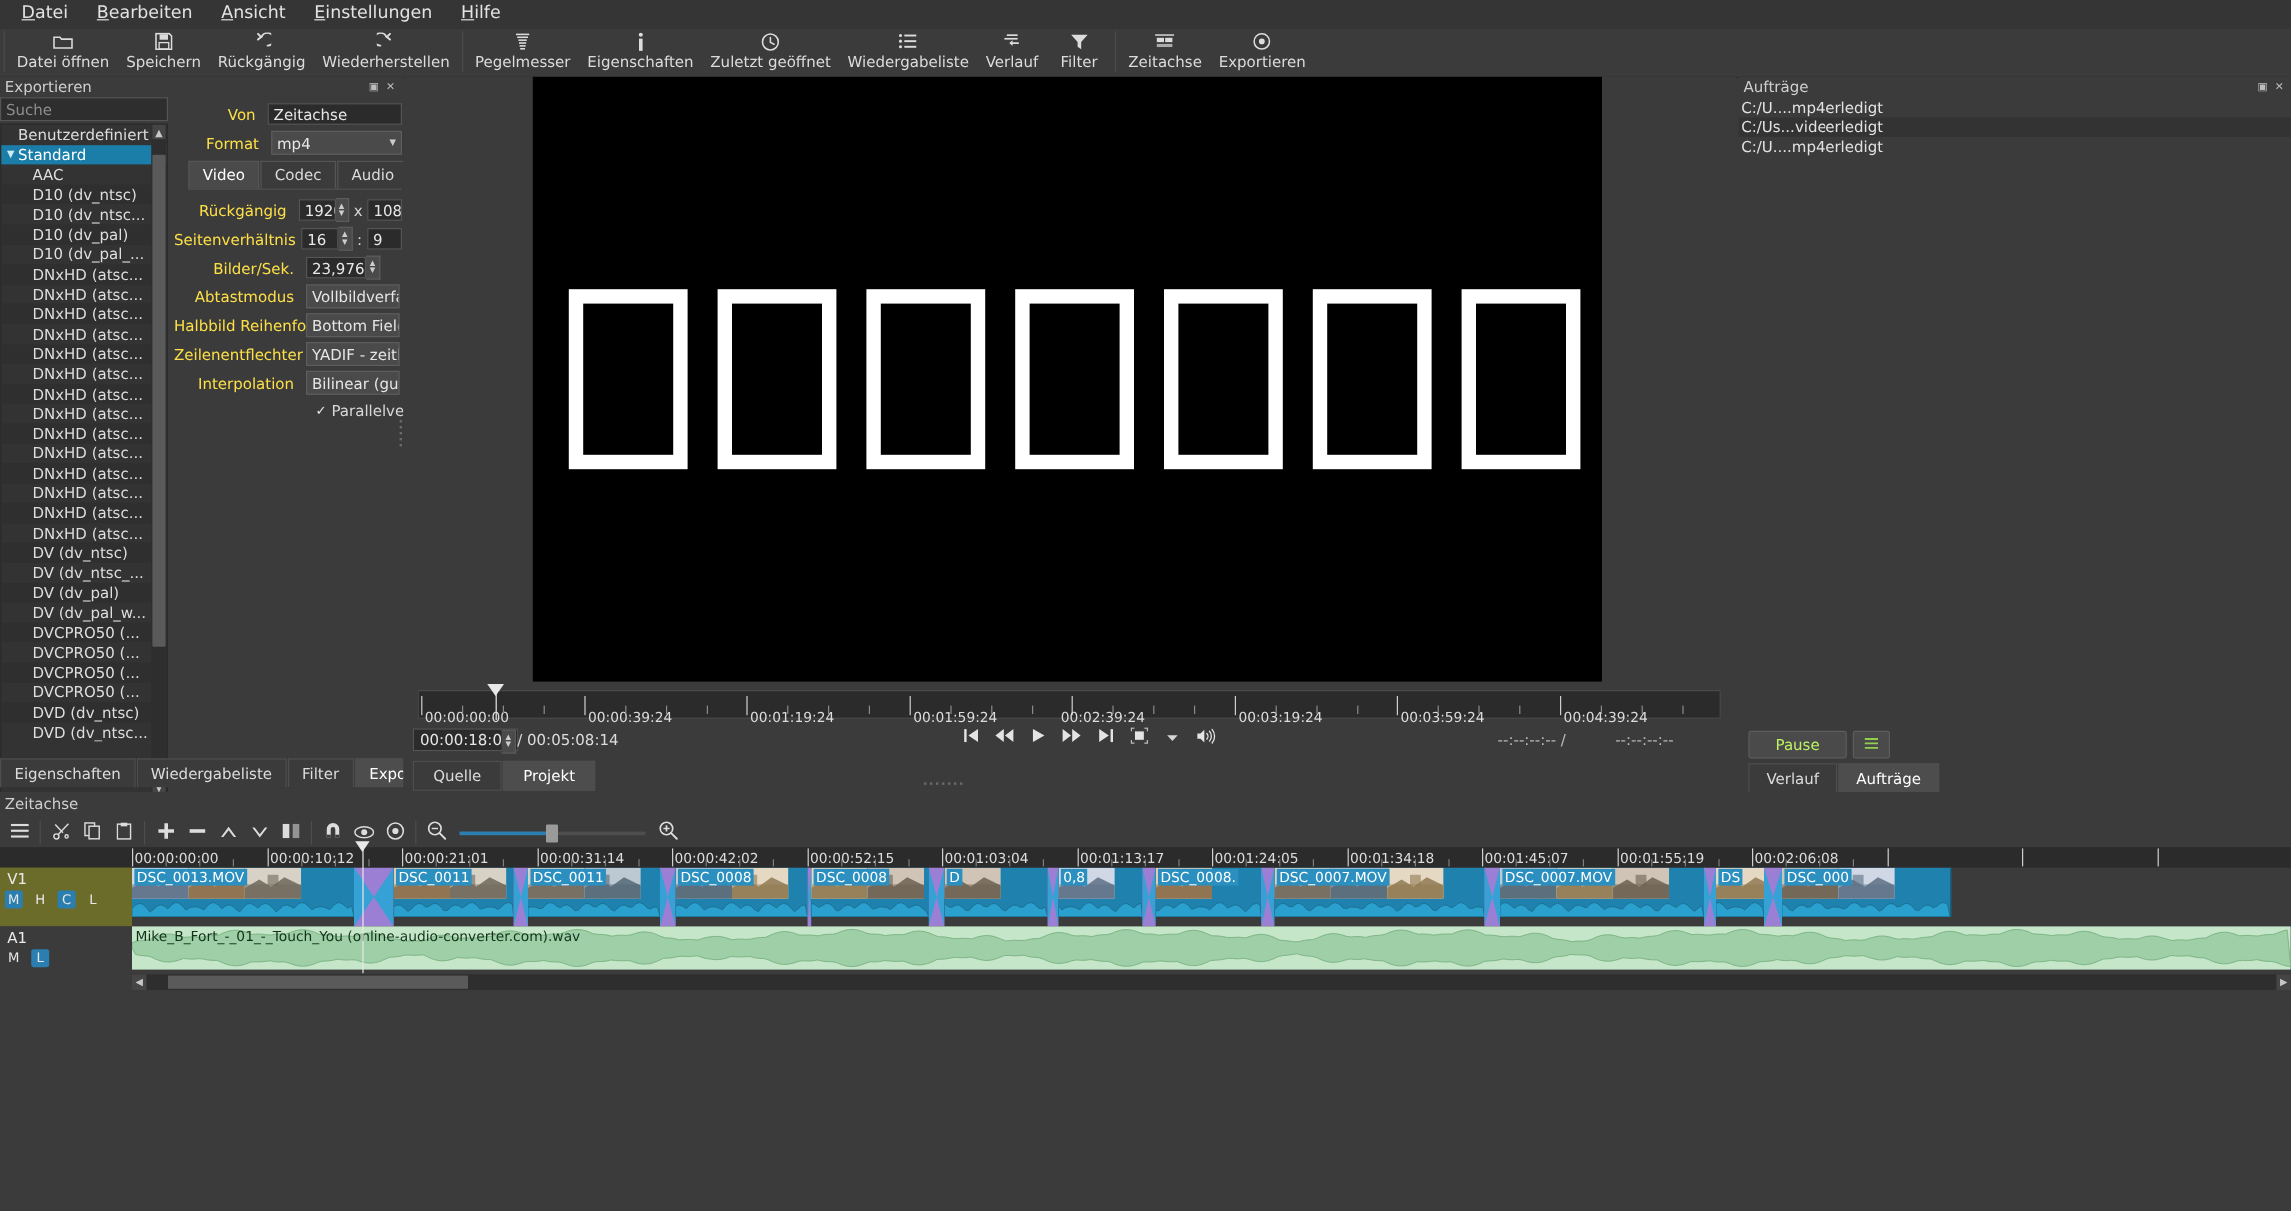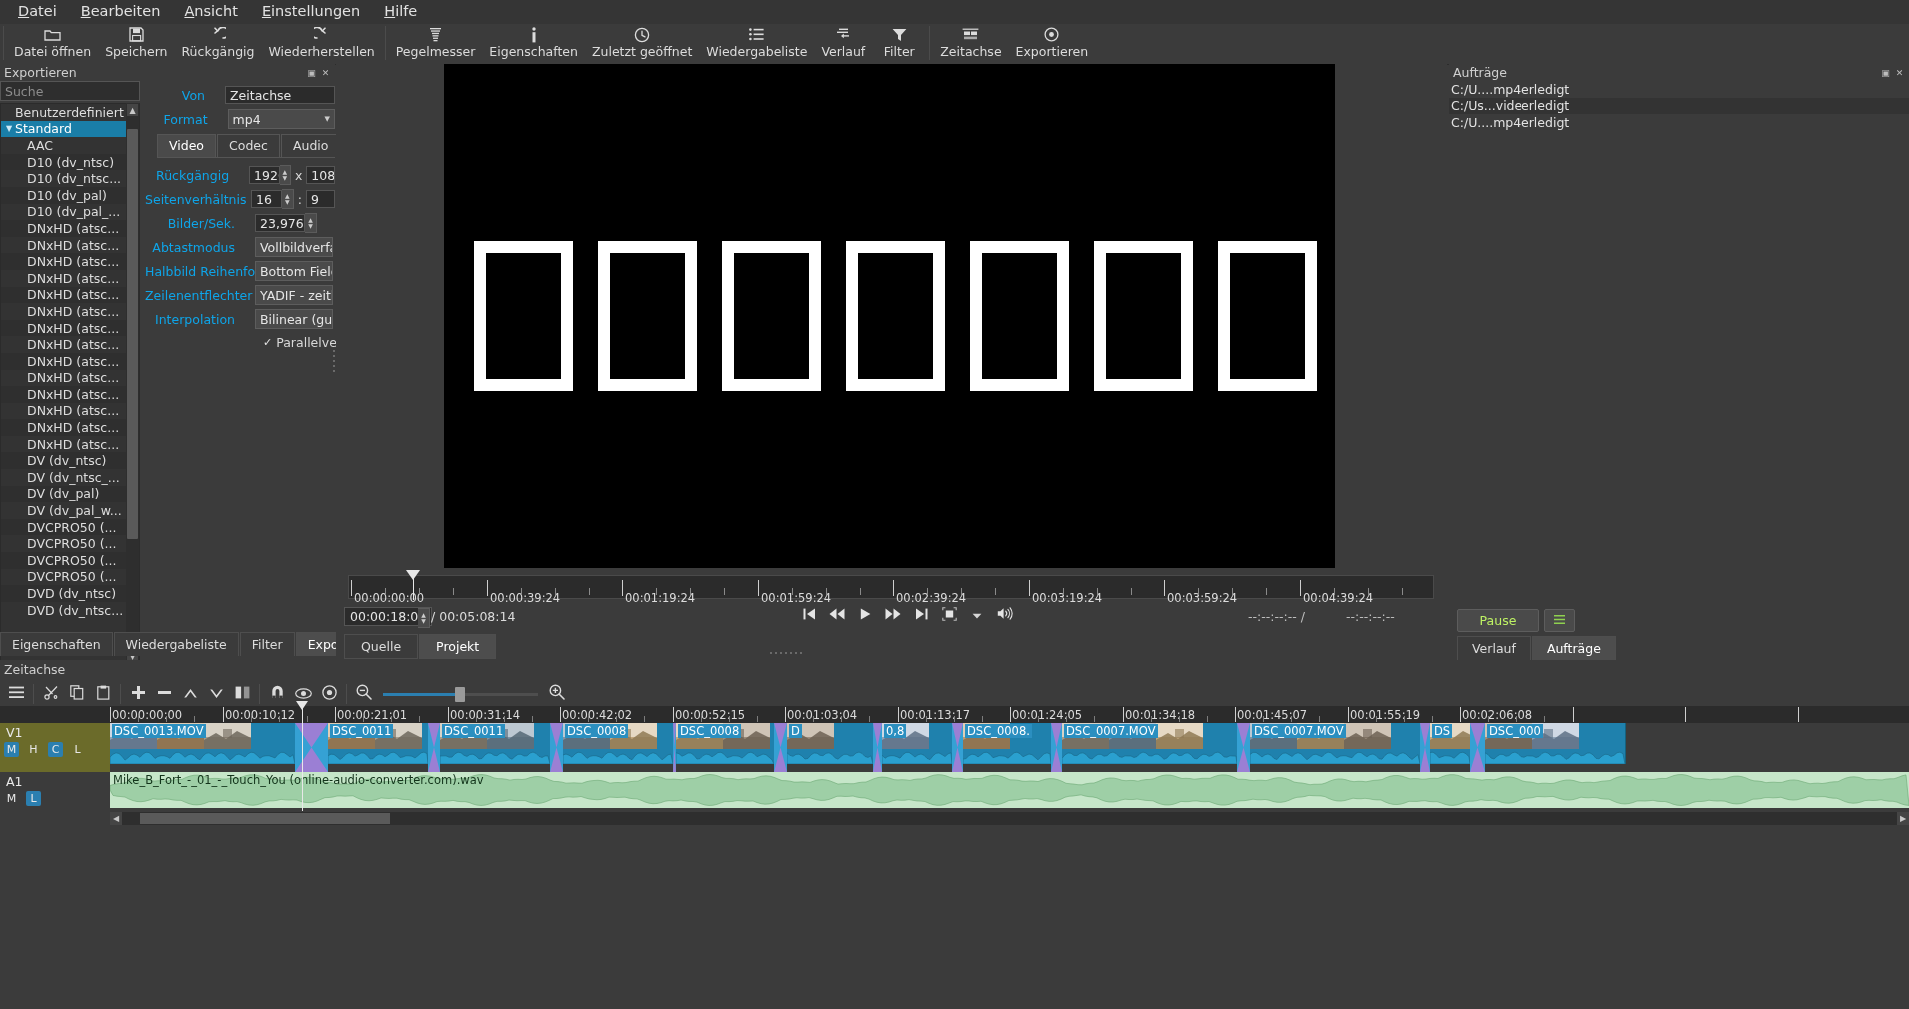--- a/index.html
+++ b/index.html
@@ -50,21 +50,21 @@
          display:flex;align-items:center;justify-content:center;color:#dcdcdc;font-size:14px;line-height:1;}
 
   .scrollv{position:absolute;left:126px;top:39px;width:13px;height:560px;background:#2e2e2e;}
   .scrollv .thumb{position:absolute;left:1px;top:26px;width:11px;height:410px;background:#5a5a5a;border-radius:1px;}
   .scrollv .ar{position:absolute;left:1px;width:11px;height:12px;color:#c8c8c8;font-size:8px;
                display:flex;align-items:center;justify-content:center;background:#454545;}
 
   
   .exform{position:absolute;left:145px;top:20px;width:190px;height:575px;}
   .frow{display:flex;align-items:center;height:22px;margin-bottom:2px;}
-  .flabel{width:110px;text-align:right;padding-right:20px;font-size:12.5px;color:#0ea5e9;white-space:nowrap;overflow:hidden;box-sizing:border-box;}
+  .flabel{width:110px;text-align:right;padding-right:10px;font-size:12.5px;color:#fde047;white-space:nowrap;overflow:hidden;box-sizing:border-box;}
   .fval{height:18px;background:#2b2b2b;border:1px solid #555;color:#e6e6e6;font-size:12.5px;
         display:flex;align-items:center;padding:0 4px;box-sizing:border-box;white-space:nowrap;overflow:hidden;}
   .fcombo{height:20px;background:#4a4a4a;border:1px solid #5d5d5d;color:#e6e6e6;font-size:12.5px;
           display:flex;align-items:center;padding:0 4px;box-sizing:border-box;white-space:nowrap;overflow:hidden;}
   .spin{width:11px;height:18px;background:#4a4a4a;border:1px solid #5b5b5b;border-left:none;
         display:flex;flex-direction:column;align-items:center;justify-content:center;color:#ccc;font-size:6px;line-height:6px;}
 
   .tabsrow{display:flex;align-items:flex-end;height:23px;border-bottom:1px solid #555;margin:4px 0 6px 12px;width:178px;}
   .xtab{padding:3px 11px 4px 11px;font-size:12.5px;color:#dcdcdc;background:#3b3b3b;
         border:1px solid #555;border-bottom:none;margin-right:1px;white-space:nowrap;}
@@ -622,21 +622,21 @@
         <div class="slabel" style="left:276px;">00:01:19:24</div>
         <div class="stick" style="left:307px;"></div>
         <div class="stick" style="left:341px;"></div>
         <div class="stick" style="left:375px;"></div>
         <div class="sticklg" style="left:409px;"></div>
         <div class="slabel" style="left:412px;">00:01:59:24</div>
         <div class="stick" style="left:443px;"></div>
         <div class="stick" style="left:477px;"></div>
         <div class="stick" style="left:511px;"></div>
         <div class="sticklg" style="left:544px;"></div>
-        <div class="slabel" style="left:547px;">00:02:39:24</div>
+        <div class="slabel" style="left:535px;">00:02:39:24</div>
         <div class="stick" style="left:578px;"></div>
         <div class="stick" style="left:612px;"></div>
         <div class="stick" style="left:646px;"></div>
         <div class="sticklg" style="left:680px;"></div>
         <div class="slabel" style="left:683px;">00:03:19:24</div>
         <div class="stick" style="left:714px;"></div>
         <div class="stick" style="left:748px;"></div>
         <div class="stick" style="left:782px;"></div>
         <div class="sticklg" style="left:815px;"></div>
         <div class="slabel" style="left:818px;">00:03:59:24</div>

